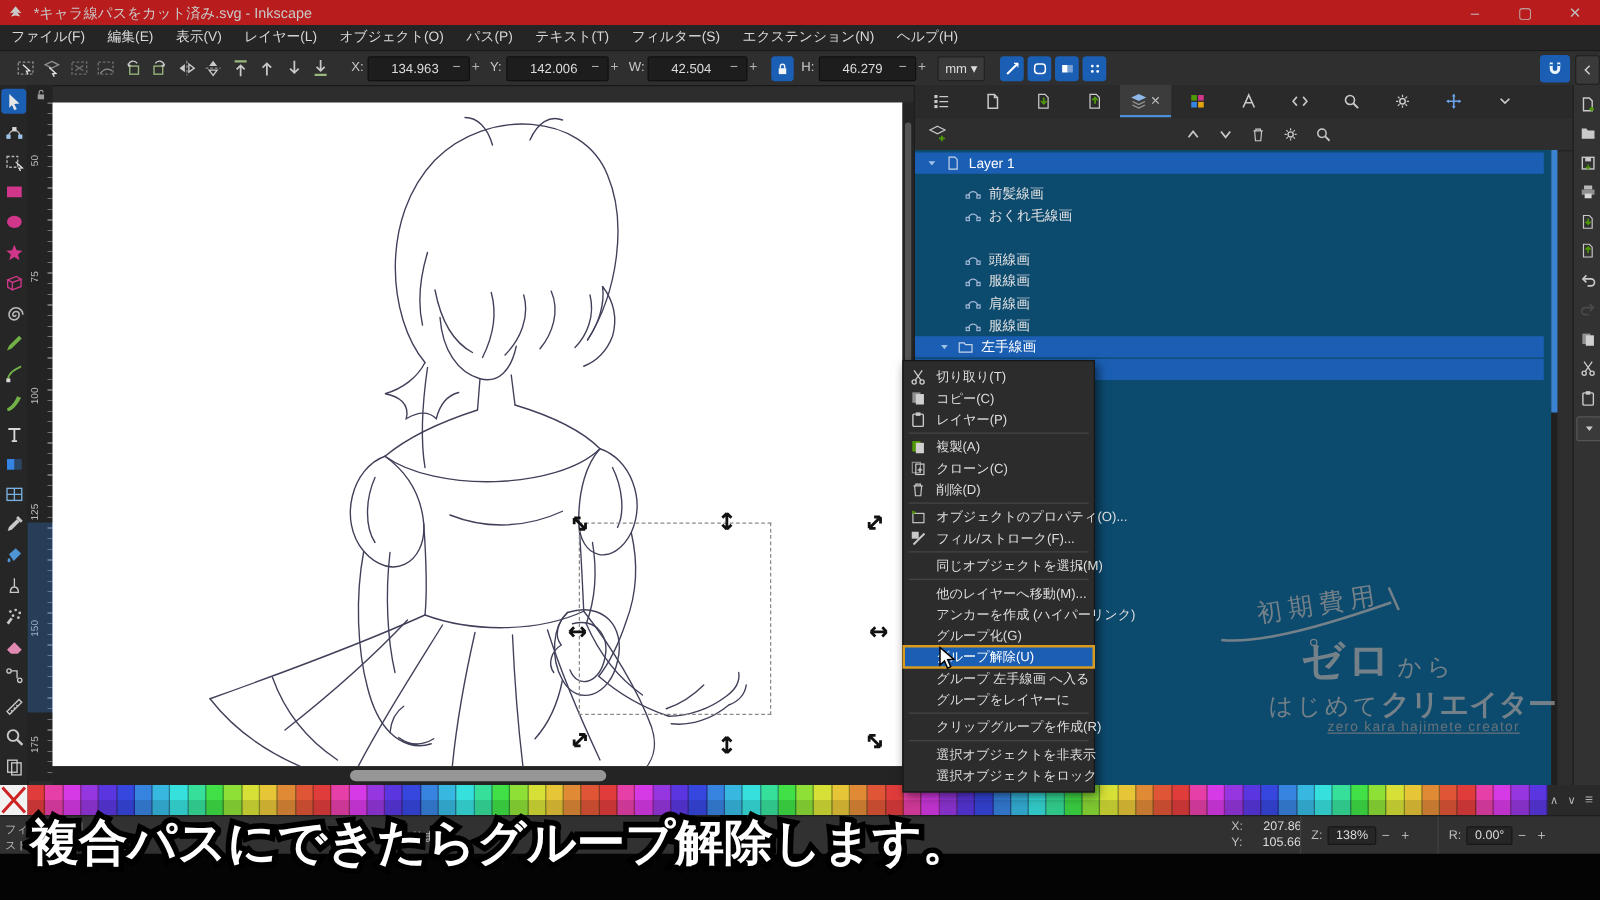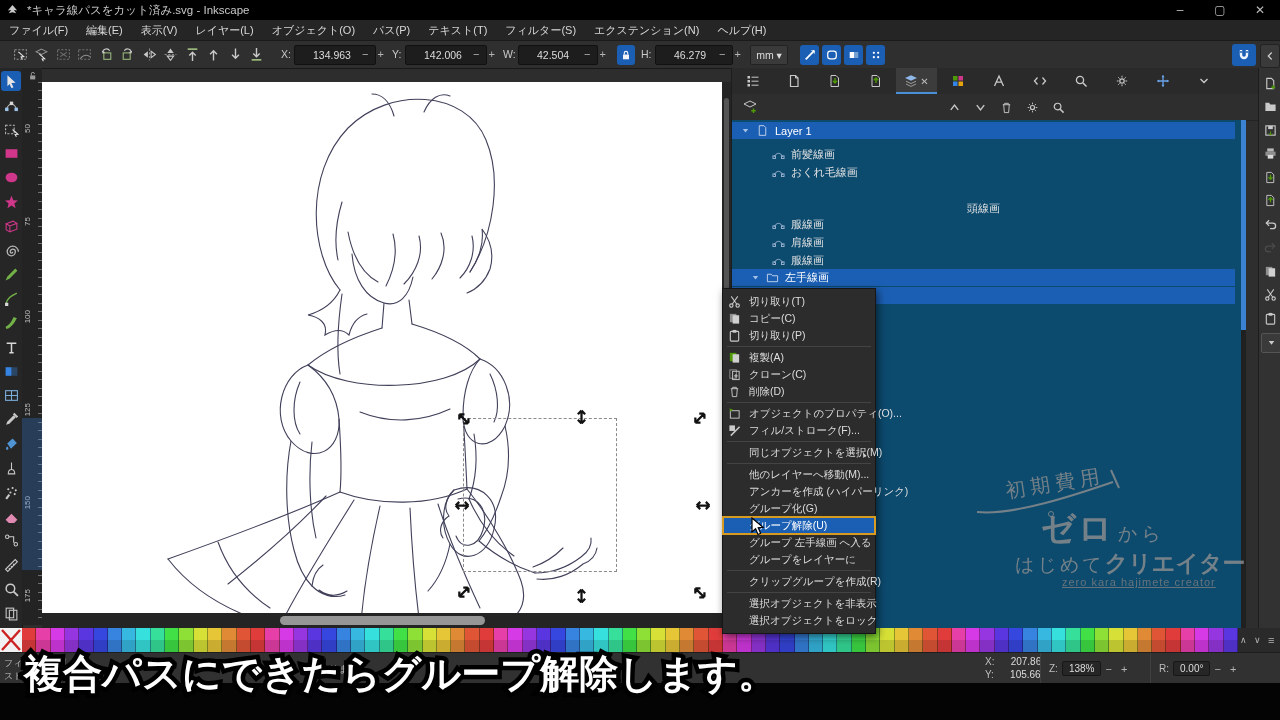--- a/index.html
+++ b/index.html
@@ -3,21 +3,21 @@
 <meta charset="utf-8">
 <style>
   html,body{margin:0;padding:0;background:#000;}
   #app{position:relative;width:1280px;height:720px;overflow:hidden;
        font-family:"Liberation Sans","DejaVu Sans",sans-serif;
        background:#2d2d2d;color:#d6d6d6;font-size:12px;}
   .abs{position:absolute;}
   svg.ic{display:inline-block;vertical-align:middle;}
 
   
-  .titlebar{position:absolute;left:0;top:0;width:1280px;height:20px;background:#000000;
+  .titlebar{position:absolute;left:0;top:0;width:1280px;height:20px;background:#b91c1c;
             display:flex;align-items:center;}
   .titlebar .ttl{margin-left:8px;font-size:11.5px;color:#c9c9c9;}
   .winbtns{position:absolute;right:0;top:0;height:20px;display:flex;}
   .winbtn{width:40px;text-align:center;line-height:20px;color:#bdbdbd;font-size:12px;}
   .menubar{position:absolute;left:0;top:20px;width:1280px;height:20px;background:#252525;
            display:flex;align-items:center;border-bottom:1px solid #1a1a1a;}
   .menu-item{padding:0 9px;font-size:11px;color:#d8d8d8;line-height:20px;}
 
   
   .toolbar{position:absolute;left:0;top:41px;width:1280px;height:27px;background:#2f2f2f;
@@ -689,21 +689,21 @@
           <span class="sp" style="width:35px"></span>
           <span class="sp" style="width:5px"></span>
           <svg class="ic" width="13" height="13" viewBox="0 0 14 14">
             <path d="M2.5 9.5 C4.5 4.5 9.5 4.5 11.5 9.5" fill="none" stroke="#9fb6d4"></path>
             <rect x="1" y="8.5" width="2.8" height="2.8" fill="none" stroke="#9fb6d4"></rect>
             <rect x="10.2" y="8.5" width="2.8" height="2.8" fill="none" stroke="#9fb6d4"></rect>
           </svg>
           <span class="sp" style="width:6px"></span>
           <span>おくれ毛線画</span>
         </div>
-        <div class="lrow" style="top: 78.8px; flex-direction: column;">
+        <div class="lrow" style="top: 78.8px;">
           <span class="sp" style="width:35px"></span>
           <span class="sp" style="width:5px"></span>
           <svg class="ic" width="13" height="13" viewBox="0 0 14 14">
             <path d="M2.5 9.5 C4.5 4.5 9.5 4.5 11.5 9.5" fill="none" stroke="#9fb6d4"></path>
             <rect x="1" y="8.5" width="2.8" height="2.8" fill="none" stroke="#9fb6d4"></rect>
             <rect x="10.2" y="8.5" width="2.8" height="2.8" fill="none" stroke="#9fb6d4"></rect>
           </svg>
           <span class="sp" style="width:6px"></span>
           <span>頭線画</span>
         </div>
@@ -859,21 +859,21 @@
             <rect x="2" y="2" width="7" height="9" fill="#8f8f8f"></rect>
             <rect x="5" y="3.5" width="7" height="9" fill="#d0d0d0"></rect>
           </svg></span>
         <span>コピー(C)</span>
       </div>
       <div class="cmi">
         <span class="mic"><svg class="ic" width="13" height="13" viewBox="0 0 14 14">
             <rect x="2.5" y="2.5" width="9" height="10.5" rx="1" fill="none" stroke="#c9c9c9" stroke-width="1.2"></rect>
             <rect x="5" y="1" width="4" height="3" fill="#c9c9c9"></rect>
           </svg></span>
-        <span>切り取り(P)</span>
+        <span>レイヤー(P)</span>
       </div>
       <div class="csep"></div>
       <div class="cmi">
         <span class="mic"><svg class="ic" width="13" height="13" viewBox="0 0 14 14">
             <rect x="2" y="2" width="7" height="9" fill="#4e9a06"></rect>
             <rect x="5" y="3.5" width="7" height="9" fill="#d0d0d0"></rect>
           </svg></span>
         <span>複製(A)</span>
       </div>
       <div class="cmi">

